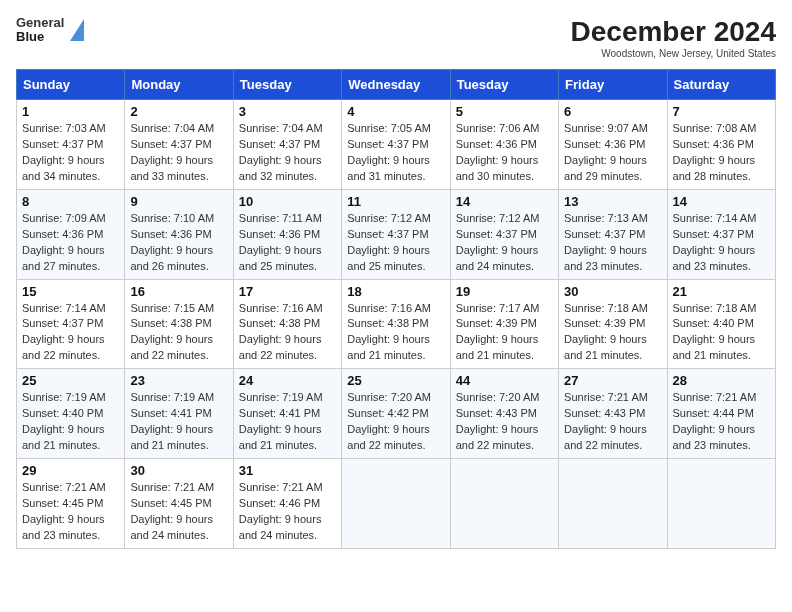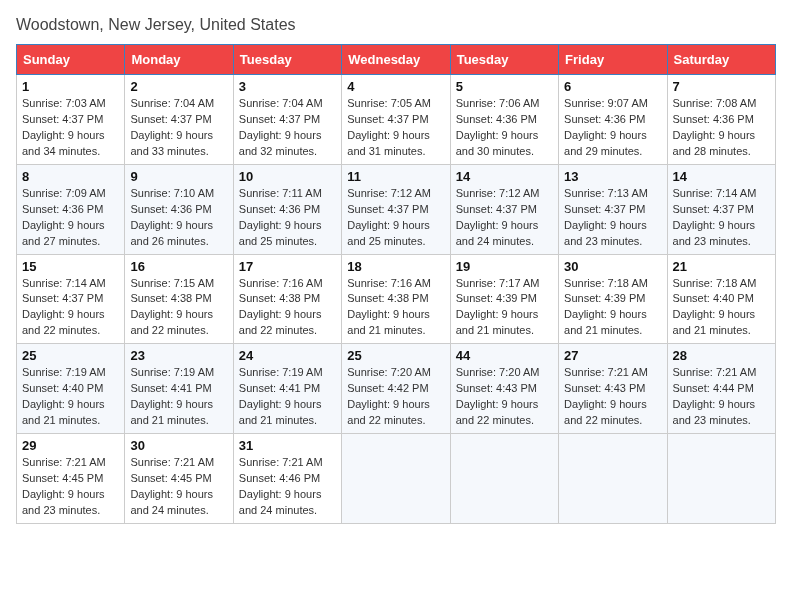--- a/index.html
+++ b/index.html
@@ -39,31 +39,31 @@
     }
     .title-block {
       text-align: right;
     }
     .title-block h1 {
       font-size: 28px;
       font-weight: bold;
       color: #222;
     }
     .title-block h2 {
-      font-size: 16px;
+      font-size: 10px;
       font-weight: normal;
       color: #444;
     }
     .calendar {
       width: 100%;
       border-collapse: collapse;
       font-size: 11px;
     }
     .calendar thead th {
-      background: #ef4444;
+      background: #1d4ed8;
       color: #fff;
       font-size: 13px;
       font-weight: bold;
       padding: 7px 6px;
       text-align: left;
       border: 1px solid #3a7fc1;
     }
     .calendar tbody td {
       border: 1px solid #ccc;
       vertical-align: top;
@@ -88,21 +88,29 @@
       line-height: 1.45;
     }
     .empty-cell {
       background: #f5f8fc !important;
     }
   </style>
 </head>
 <body>
 
 <div class="header">
+  <div class="logo">
+    <div class="logo-text">
+      <span>General</span>
+      <span>Blue</span>
+    </div>
+    <div class="logo-triangle"></div>
+  </div>
   <div class="title-block">
+    <h1>December 2024</h1>
     <h2>Woodstown, New Jersey, United States</h2>
   </div>
 </div>
 
 <table class="calendar">
   <thead>
     <tr id="header-row">
         <th>Sunday</th>
         <th>Monday</th>
         <th>Tuesday</th>

